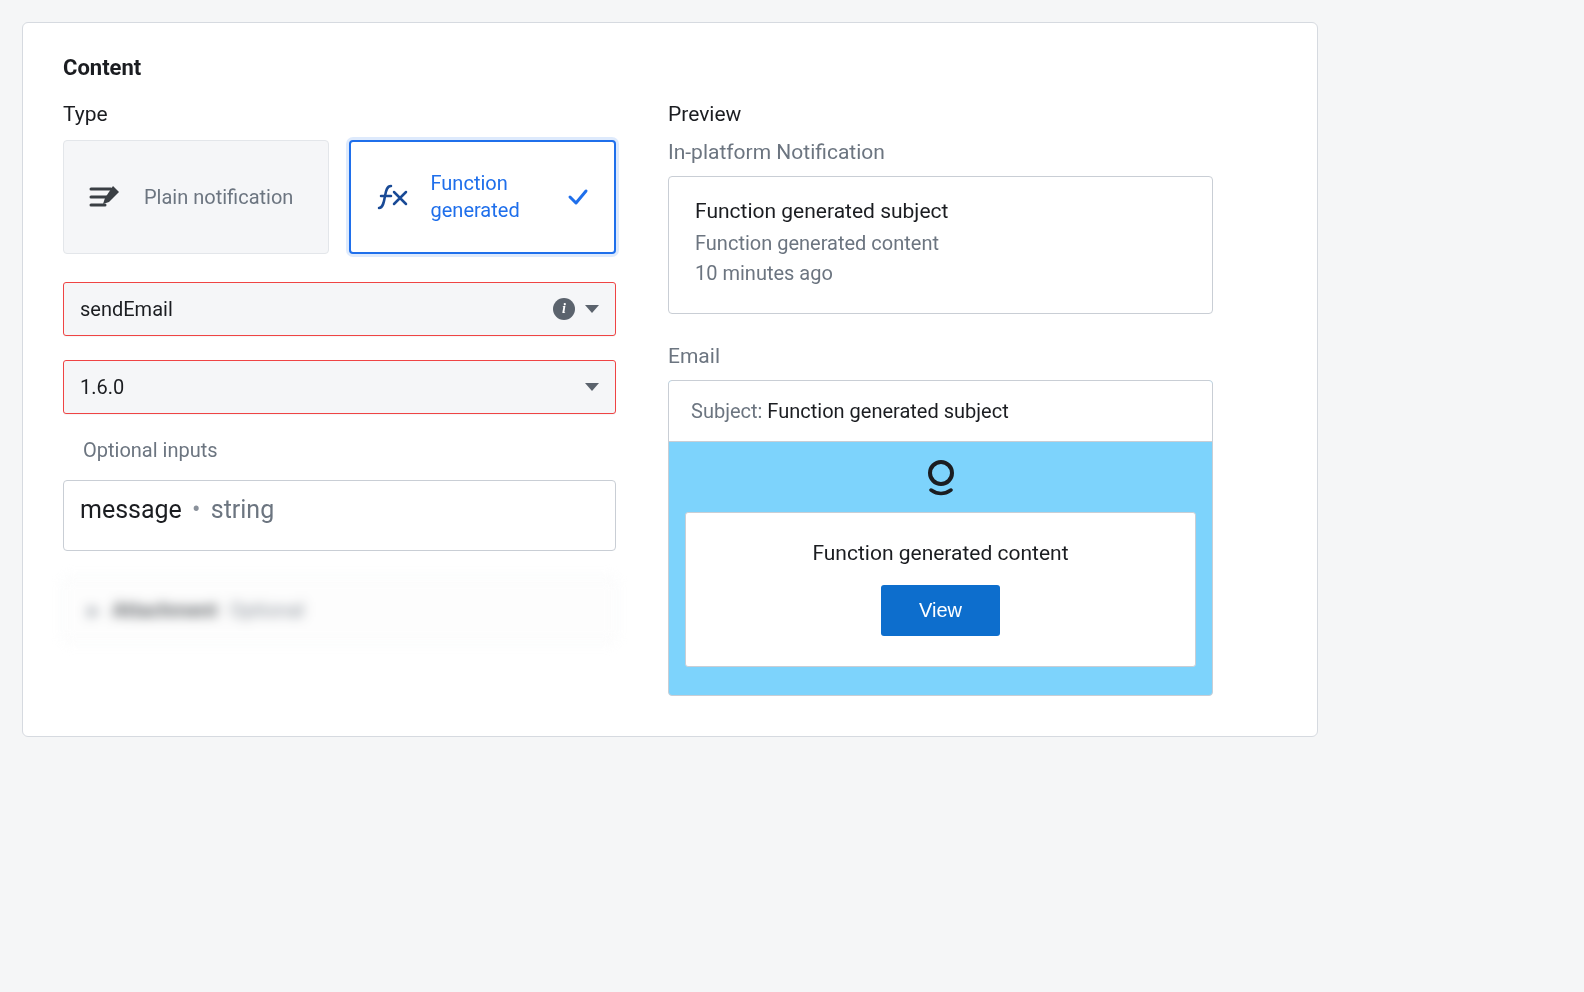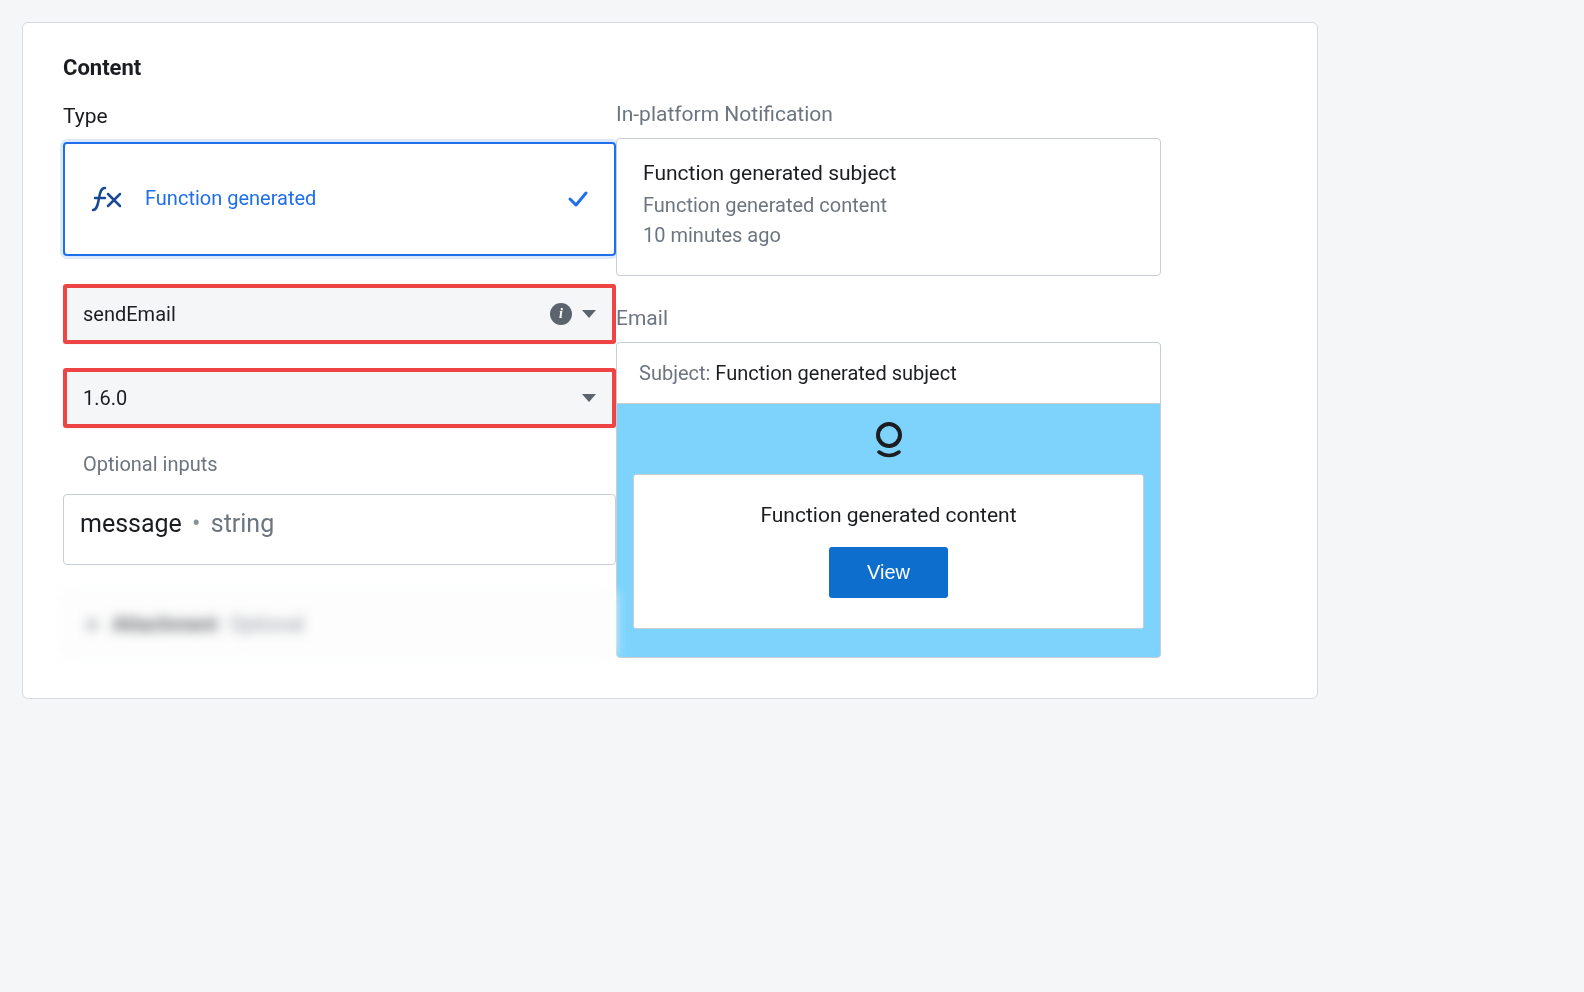--- a/index.html
+++ b/index.html
@@ -17,21 +17,21 @@
       padding: 32px 40px 40px 40px;
       max-width: 1296px;
     }
     .section-title {
       font-weight: 700;
       font-size: 22px;
       margin-bottom: 22px;
     }
     .columns {
       display: flex;
-      align-items: center;
+      gap: 52px;
     }
     .col-left { flex: 0 0 553px; }
     .col-right { flex: 0 0 545px; }
     .label {
       font-size: 21px;
       color: #1b1d21;
       margin-bottom: 14px;
     }
     .sub-label {
       font-size: 21px;
@@ -79,21 +79,21 @@
       width: 26px;
       display: flex;
       align-items: center;
     }
     .select {
       position: relative;
       display: flex;
       align-items: center;
       justify-content: space-between;
       background: #f5f6f8;
-      border: 4px solid #ef4444;
+      border: 1px solid #ef4444;
       border-radius: 3px;
       padding: 14px 16px;
       font-size: 20px;
       cursor: pointer;
       box-shadow: 0 1px 1px rgba(0,0,0,0.04);
       margin-bottom: 24px;
     }
     .select .select-value { color: #1b1d21; }
     .select .select-actions {
       display: flex;
@@ -240,20 +240,31 @@
 
 <div class="card">
   <div class="section-title">Content</div>
 
   <div class="columns">
 
     <div class="col-left">
       <div class="label">Type</div>
 
       <div class="type-options">
+        <div class="type-option">
+          <span class="icon-wrap">
+            <svg width="34" height="26" viewBox="0 0 34 26" fill="none">
+              <path d="M2 5 H22" stroke="currentColor" stroke-width="3" stroke-linecap="round"></path>
+              <path d="M2 13 H22" stroke="currentColor" stroke-width="3" stroke-linecap="round"></path>
+              <path d="M2 21 H16" stroke="currentColor" stroke-width="3" stroke-linecap="round"></path>
+              <path d="M24 2 L30 8 L20 18 L14 20 L16 14 Z" fill="currentColor"></path>
+            </svg>
+          </span>
+          <span class="option-label">Plain notification</span>
+        </div>
 
         <div class="type-option selected">
           <span class="icon-wrap">
             <svg width="32" height="30" viewBox="0 0 32 30" fill="none">
               <path d="M14 4 C10 4 9 8 8 14 C7 20 6 26 2 26" stroke="currentColor" stroke-width="2.5" stroke-linecap="round" fill="none"></path>
               <path d="M4 14 H14" stroke="currentColor" stroke-width="2.5" stroke-linecap="round"></path>
               <path d="M17 10 L29 22 M29 10 L17 22" stroke="currentColor" stroke-width="2.5" stroke-linecap="round"></path>
             </svg>
           </span>
           <span class="option-label">Function generated</span>
@@ -291,20 +302,21 @@
       </div>
 
       <div class="blurred-card">
         <span class="chev">▶</span>
         <span class="bold">Attachment</span>
         <span>Optional</span>
       </div>
     </div>
 
     <div class="col-right">
+      <div class="label">Preview</div>
 
       <div class="sub-label">In-platform Notification</div>
 
       <div class="preview-card">
         <div class="preview-subject">Function generated subject</div>
         <div class="preview-line">Function generated content</div>
         <div class="preview-line">10 minutes ago</div>
       </div>
 
       <div class="sub-label">Email</div>

